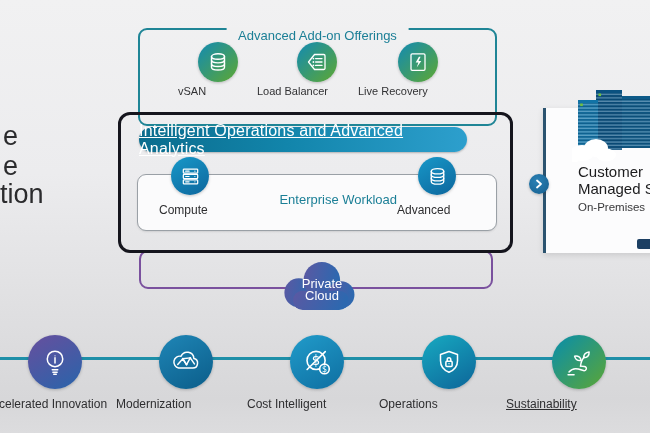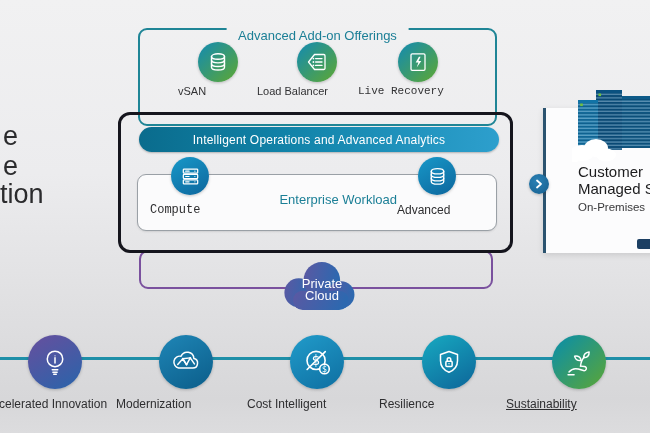--- a/index.html
+++ b/index.html
@@ -16,24 +16,24 @@
 
   
   #addon-box{left:138px;top:28px;width:355px;height:94px;border:2px solid #1f8596;border-radius:9px;}
   #addon-title{position:absolute;left:50%;top:6px;transform:translate(-50%,-55%);
     background:#f0f0f1;padding:0 12px;color:#1b7f96;font-size:13px;white-space:nowrap;}
   .addon-circle{width:40px;height:40px;background:linear-gradient(135deg,#1b8ea4 12%,#55a441 88%);}
   .addon-lbl{top:85px;font-size:11px;color:#323234;}
 
   
   #core-box{left:118px;top:112px;width:395px;height:141px;border:3px solid #15151d;border-radius:12px;box-sizing:border-box;}
-  #banner{left:139px;top:127px;width:360px;height:25px;border-radius:13px;
+  #banner{left:139px;top:127px;width:328px;height:25px;border-radius:13px;
     background:linear-gradient(90deg,#0a6c8d 0%,#1285ab 45%,#2d9fcd 100%);
-    display:flex;align-items:center;justify-content:center;color:#fff;font-size:12px;letter-spacing:.2px;
-    box-shadow:0 1px 2px rgba(0,0,0,.25);}
+    display:flex;align-items:center;justify-content:center;color:#fff;font-size:16px;letter-spacing:.2px;
+    box-shadow:0 1px 2px rgba(0,0,0,.25);text-decoration:underline;}
   #ewe-box{left:137px;top:174px;width:360px;height:57px;background:#fbfbfc;border:1.5px solid #9aa0a6;
     border-radius:9px;box-sizing:border-box;box-shadow:0 1px 2px rgba(0,0,0,.10);}
   #ewe-text{left:237px;top:193px;width:160px;text-align:right;color:#1b7f96;font-size:13px;line-height:14px;}
   .node-circle{width:38px;height:38px;background:linear-gradient(150deg,#1693c4 10%,#0e6ba1 90%);}
   .node-lbl{top:203px;font-size:12px;color:#2e2e30;}
 
   
   #purple-box{left:139px;top:250px;width:354px;height:39px;border:2px solid #7a519e;border-radius:9px;box-sizing:border-box;}
   #cloud-text{left:274px;top:278px;width:96px;text-align:center;color:#fff;font-size:13px;line-height:11.5px;}
 
@@ -96,21 +96,21 @@
   <div class="lbl addon-lbl" style="left:257px;width:120px;">Load Balancer</div>
 
   <div class="badge addon-circle" style="left:398px;top:42px;">
     <svg width="24" height="24" viewBox="0 0 24 24">
       <g fill="none" stroke="#fff" stroke-width="1.3" stroke-linejoin="round">
         <rect x="5" y="3.8" width="14" height="16.5" rx="1.2"></rect>
         <path d="M12.9 6.8 L9.7 12.4 h2.7 L10.7 17.4 L15.3 10.9 h-2.8 L14.6 6.8 Z" fill="#fff" stroke="none"></path>
       </g>
     </svg>
   </div>
-  <div class="lbl addon-lbl" style="left:358px;width:120px;font-family:Liberation Mono, monospace;">Live Recovery</div>
+  <div class="lbl addon-lbl" style="left:358px;width:120px;">Live Recovery</div>
 
   <div class="abs" id="purple-box"></div>
 
   <div class="abs" id="core-box"></div>
 
   <div class="abs" id="banner">Intelligent Operations and Advanced Analytics</div>
 
   <div class="abs" id="ewe-box"></div>
   <div class="abs" id="ewe-text">
     <div>Enterprise Workload</div>
@@ -124,21 +124,21 @@
         <rect x="4.5" y="15.4" width="15" height="4.4" rx="0.8"></rect>
         <line x1="7" y1="6.4" x2="10.5" y2="6.4"></line>
         <line x1="7" y1="12" x2="10.5" y2="12"></line>
         <line x1="7" y1="17.6" x2="10.5" y2="17.6"></line>
         <circle cx="16.6" cy="6.4" r="0.6" fill="#fff" stroke="none"></circle>
         <circle cx="16.6" cy="12" r="0.6" fill="#fff" stroke="none"></circle>
         <circle cx="16.6" cy="17.6" r="0.6" fill="#fff" stroke="none"></circle>
       </g>
     </svg>
   </div>
-  <div class="lbl node-lbl" style="left:150px;width:80px;font-family:Liberation Mono, monospace;">Compute</div>
+  <div class="lbl node-lbl" style="left:159px;width:80px;">Compute</div>
 
   <div class="badge node-circle" style="left:418px;top:157px;">
     <svg width="23" height="23" viewBox="0 0 24 24">
       <g fill="none" stroke="#fff" stroke-width="1.4" stroke-linecap="round" stroke-linejoin="round">
         <ellipse cx="12" cy="6.5" rx="6.5" ry="2.8"></ellipse>
         <path d="M5.5 6.5 V17.2 c0 1.55 2.9 2.8 6.5 2.8 s6.5 -1.25 6.5 -2.8 V6.5"></path>
         <path d="M5.5 10.1 c0 1.55 2.9 2.8 6.5 2.8 s6.5 -1.25 6.5 -2.8"></path>
         <path d="M5.5 13.7 c0 1.55 2.9 2.8 6.5 2.8 s6.5 -1.25 6.5 -2.8"></path>
       </g>
     </svg>
@@ -243,21 +243,21 @@
   <div class="badge pillar-circle pc4" style="left:422px;">
     <svg width="30" height="30" viewBox="0 0 24 24">
       <g fill="none" stroke="#fff" stroke-width="1.2" stroke-linecap="round" stroke-linejoin="round">
         <path d="M12 3.6 l6.8 2.4 v5 c0 4.6 -3 7.7 -6.8 9.2 c-3.8 -1.5 -6.8 -4.6 -6.8 -9.2 v-5 Z"></path>
         <rect x="9.5" y="11.3" width="5" height="4.2" rx="0.8"></rect>
         <path d="M10.6 11.3 v-1.4 a1.4 1.4 0 0 1 2.8 0 v1.4"></path>
         <circle cx="12" cy="13.3" r="0.55" fill="#fff" stroke="none"></circle>
       </g>
     </svg>
   </div>
-  <div class="lbl pillar-lbl" style="left:379px;">Resilience</div>
+  <div class="lbl pillar-lbl" style="left:379px;">Operations</div>
 
   <div class="badge pillar-circle pc5" style="left:552px;">
     <svg width="32" height="32" viewBox="0 0 24 24">
       <g fill="none" stroke="#fff" stroke-width="1.1" stroke-linecap="round" stroke-linejoin="round">
         <path d="M4.5 19.5 c2 -2.4 4.3 -3 7 -2.2 l3.8 1.1 c1.1 .3 2 -.3 2.2 -1.2 c.2 -.9 -.5 -1.7 -1.5 -1.8 l-3 -.3"></path>
         <path d="M3.8 21.5 h4.5"></path>
         <path d="M13.2 15 c.2 -2.8 1 -5 2.8 -6.8"></path>
         <path d="M13.6 10.9 c-2.7 .3 -4.4 -.9 -4.9 -3.3 c2.8 -.4 4.6 .8 4.9 3.3 Z"></path>
         <path d="M15.4 8.9 c.1 -2.6 1.6 -4.1 4.2 -4.4 c.1 2.7 -1.4 4.2 -4.2 4.4 Z"></path>
       </g>

